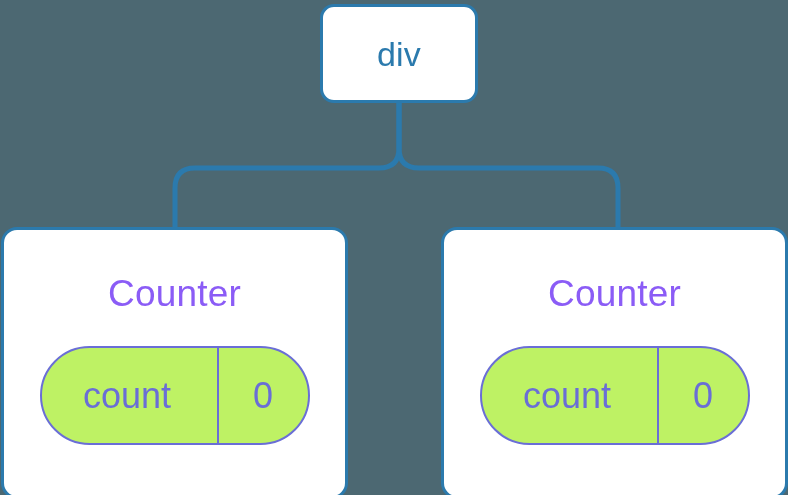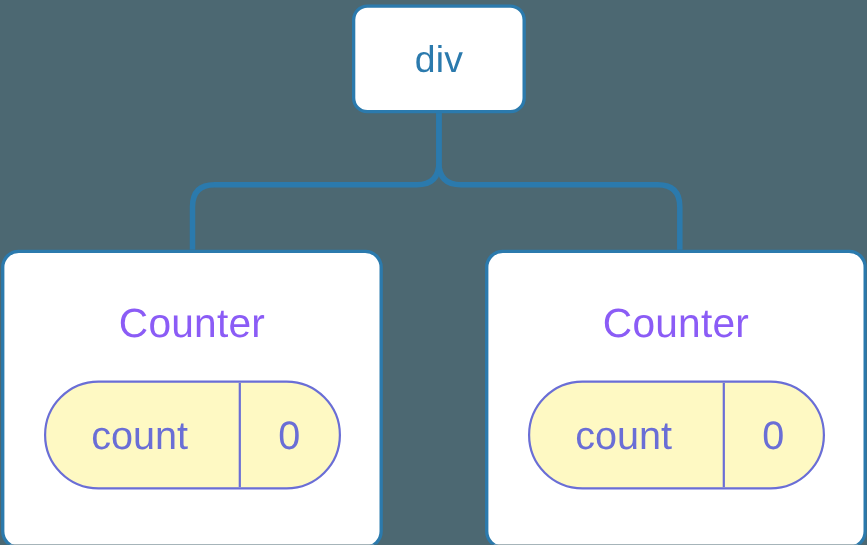--- a/index.html
+++ b/index.html
@@ -75,21 +75,21 @@
 
   
   .capsule {
     display: flex;
     align-items: stretch;
     border: 2px solid #6a6ed6;
     border-radius: 999px;
     height: 99px;
     box-sizing: border-box;
     overflow: hidden;
-    background: #fef9c3;
+    background: #bef264;
   }
   .capsule-key,
   .capsule-val {
     display: flex;
     align-items: center;
     justify-content: center;
     color: #6a6ed6;
     font-size: 36px;
     line-height: 1;
     box-sizing: border-box;

